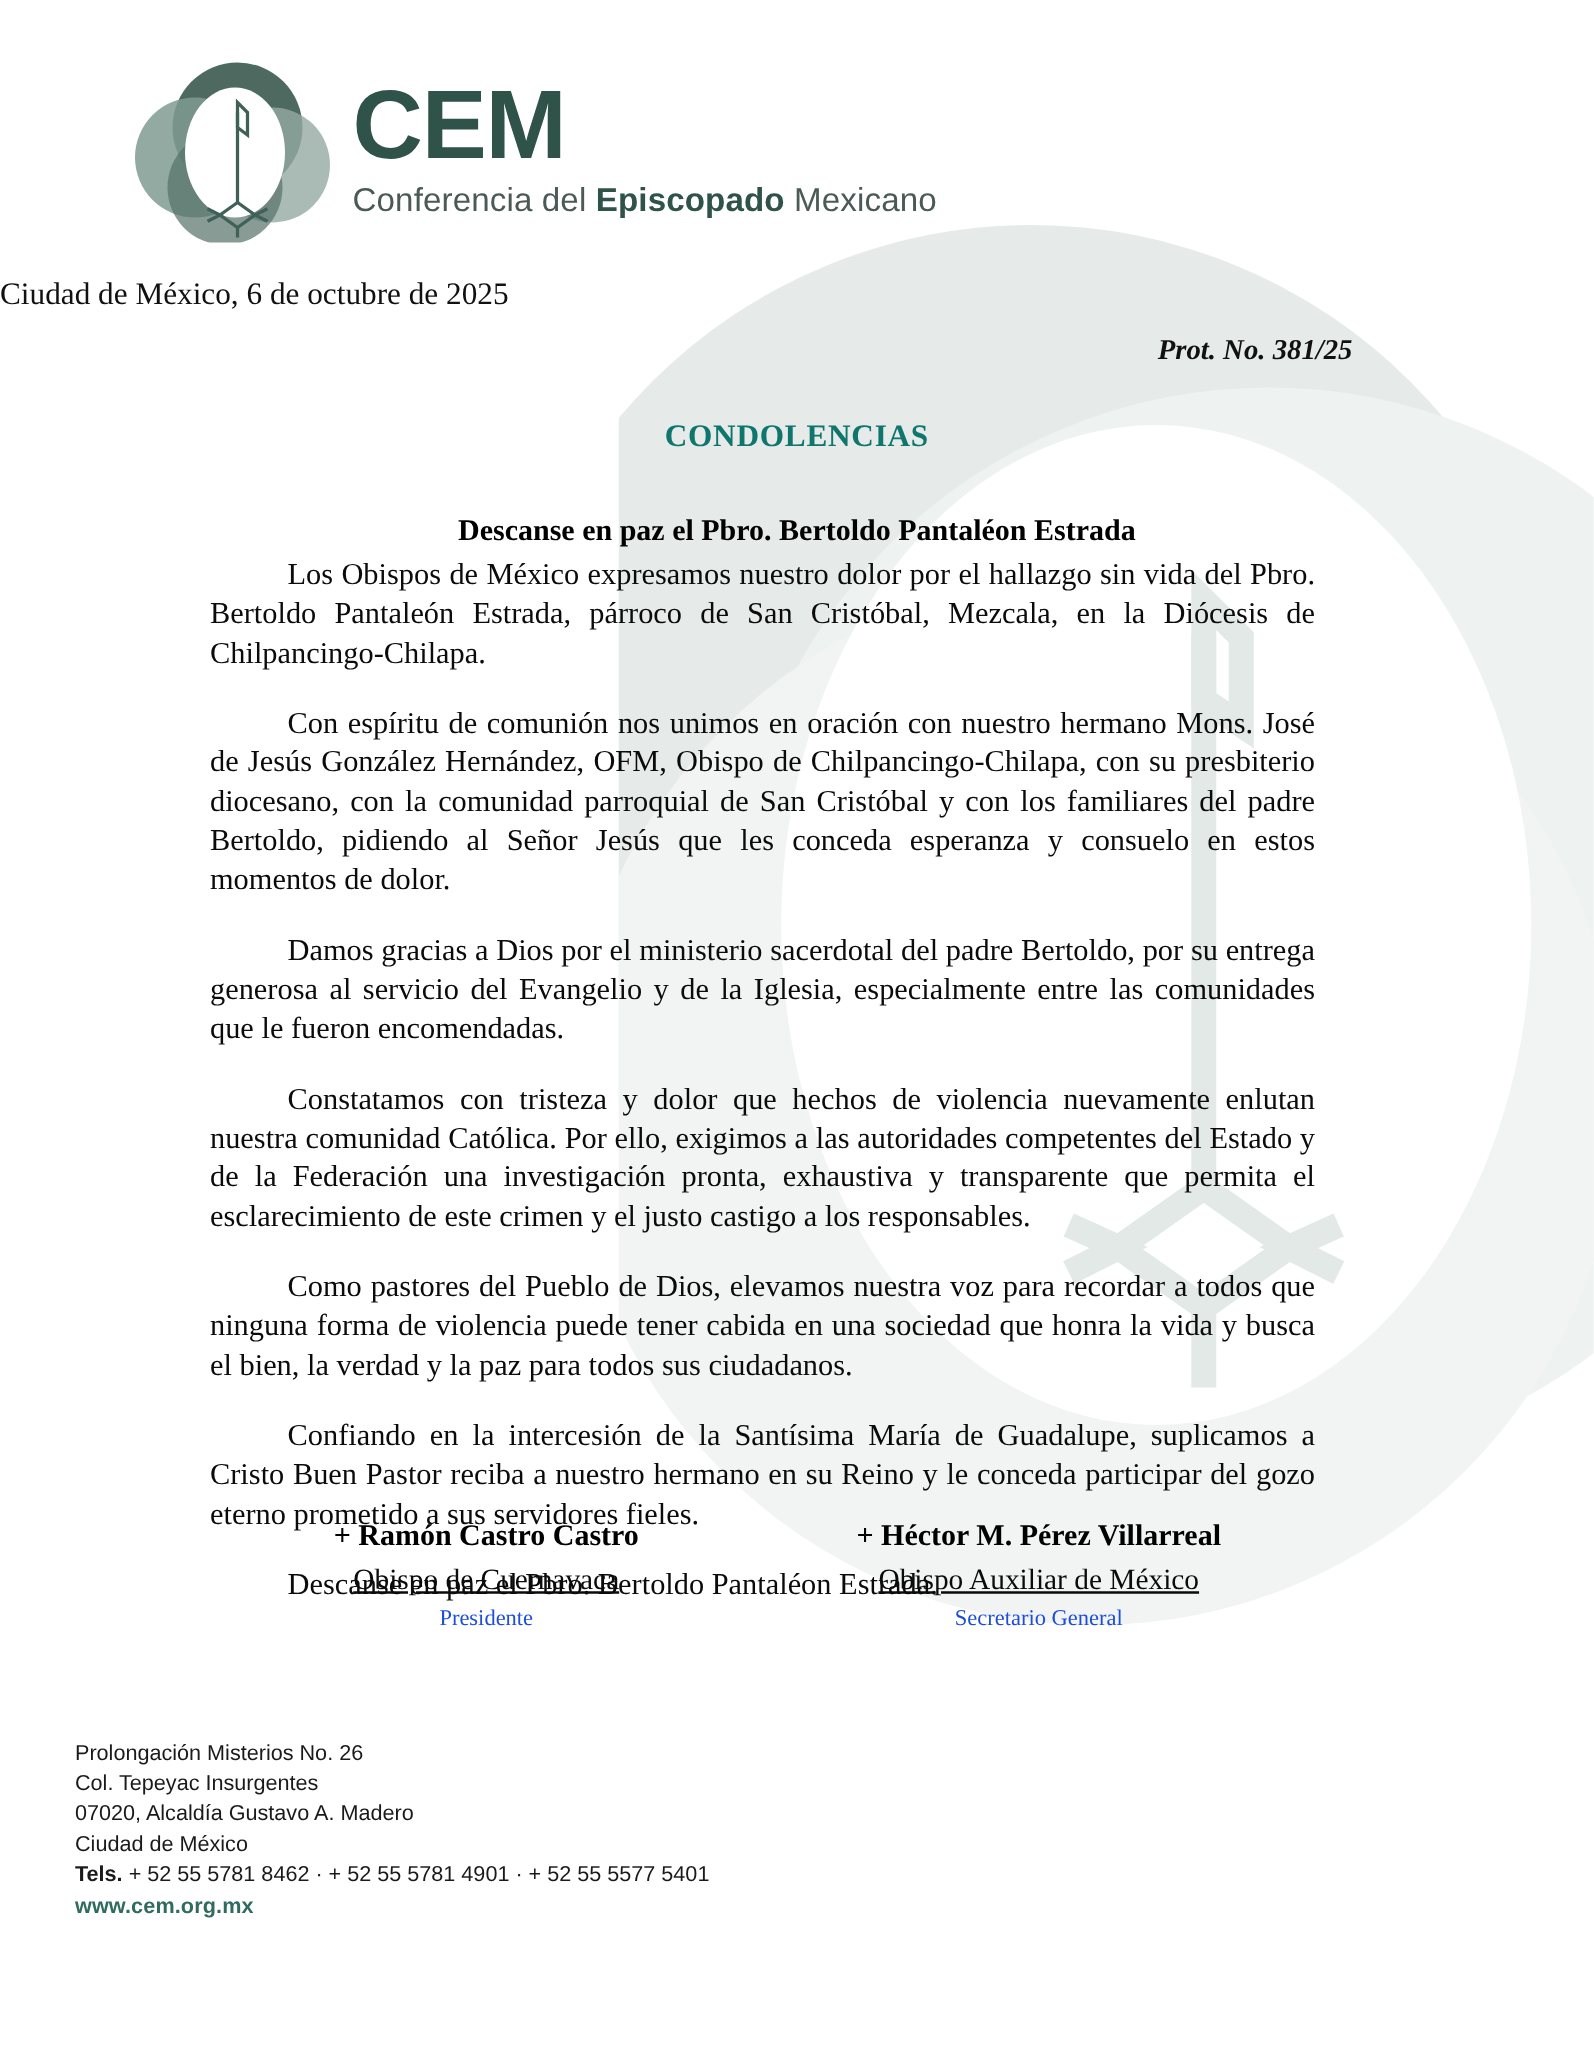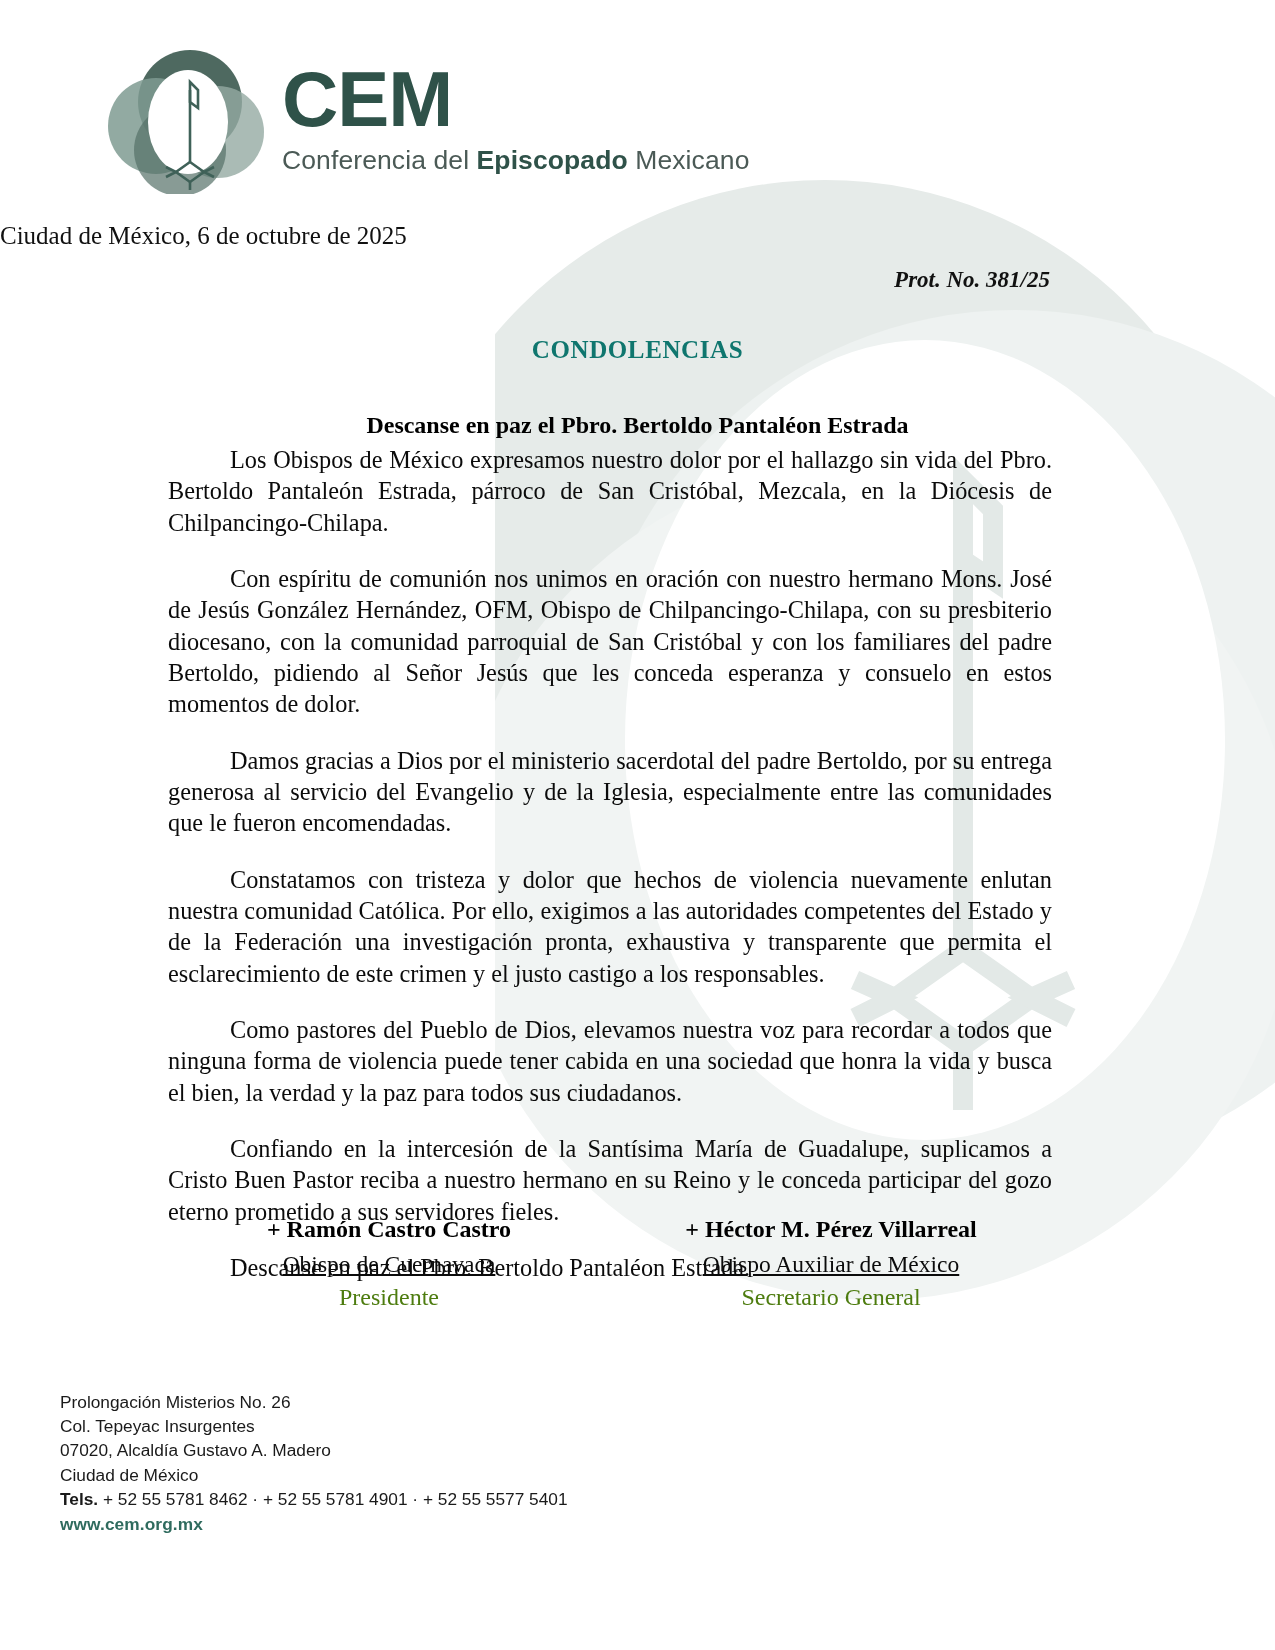--- a/index.html
+++ b/index.html
@@ -96,20 +96,21 @@
   .protno {
     position: absolute;
     top: 267px;
     left: 0;
     width: 1050px;
     text-align: right;
     font-size: 23px;
     font-style: italic;
     font-weight: bold;
     color: #111;
+    padding-left: 32px;
   }
 
   .title {
     position: absolute;
     top: 336px;
     left: 0;
     width: 1275px;
     text-align: center;
     font-size: 25px;
     font-weight: bold;
@@ -165,22 +166,22 @@
     color: #000;
     margin-bottom: 8px;
   }
   .sig-role {
     font-size: 23.5px;
     color: #0b0b0b;
     margin-bottom: 6px;
     text-decoration: underline;
   }
   .sig-title {
-    font-size: 24px;
-    color: #4d7c0f;
+    font-size: 18px;
+    color: #1d4ed8;
   }
 
   
   .footer {
     position: absolute;
     left: 60px;
     top: 1390px;
     z-index: 3;
     font-family: "Liberation Sans", sans-serif;
     font-size: 17.3px;

